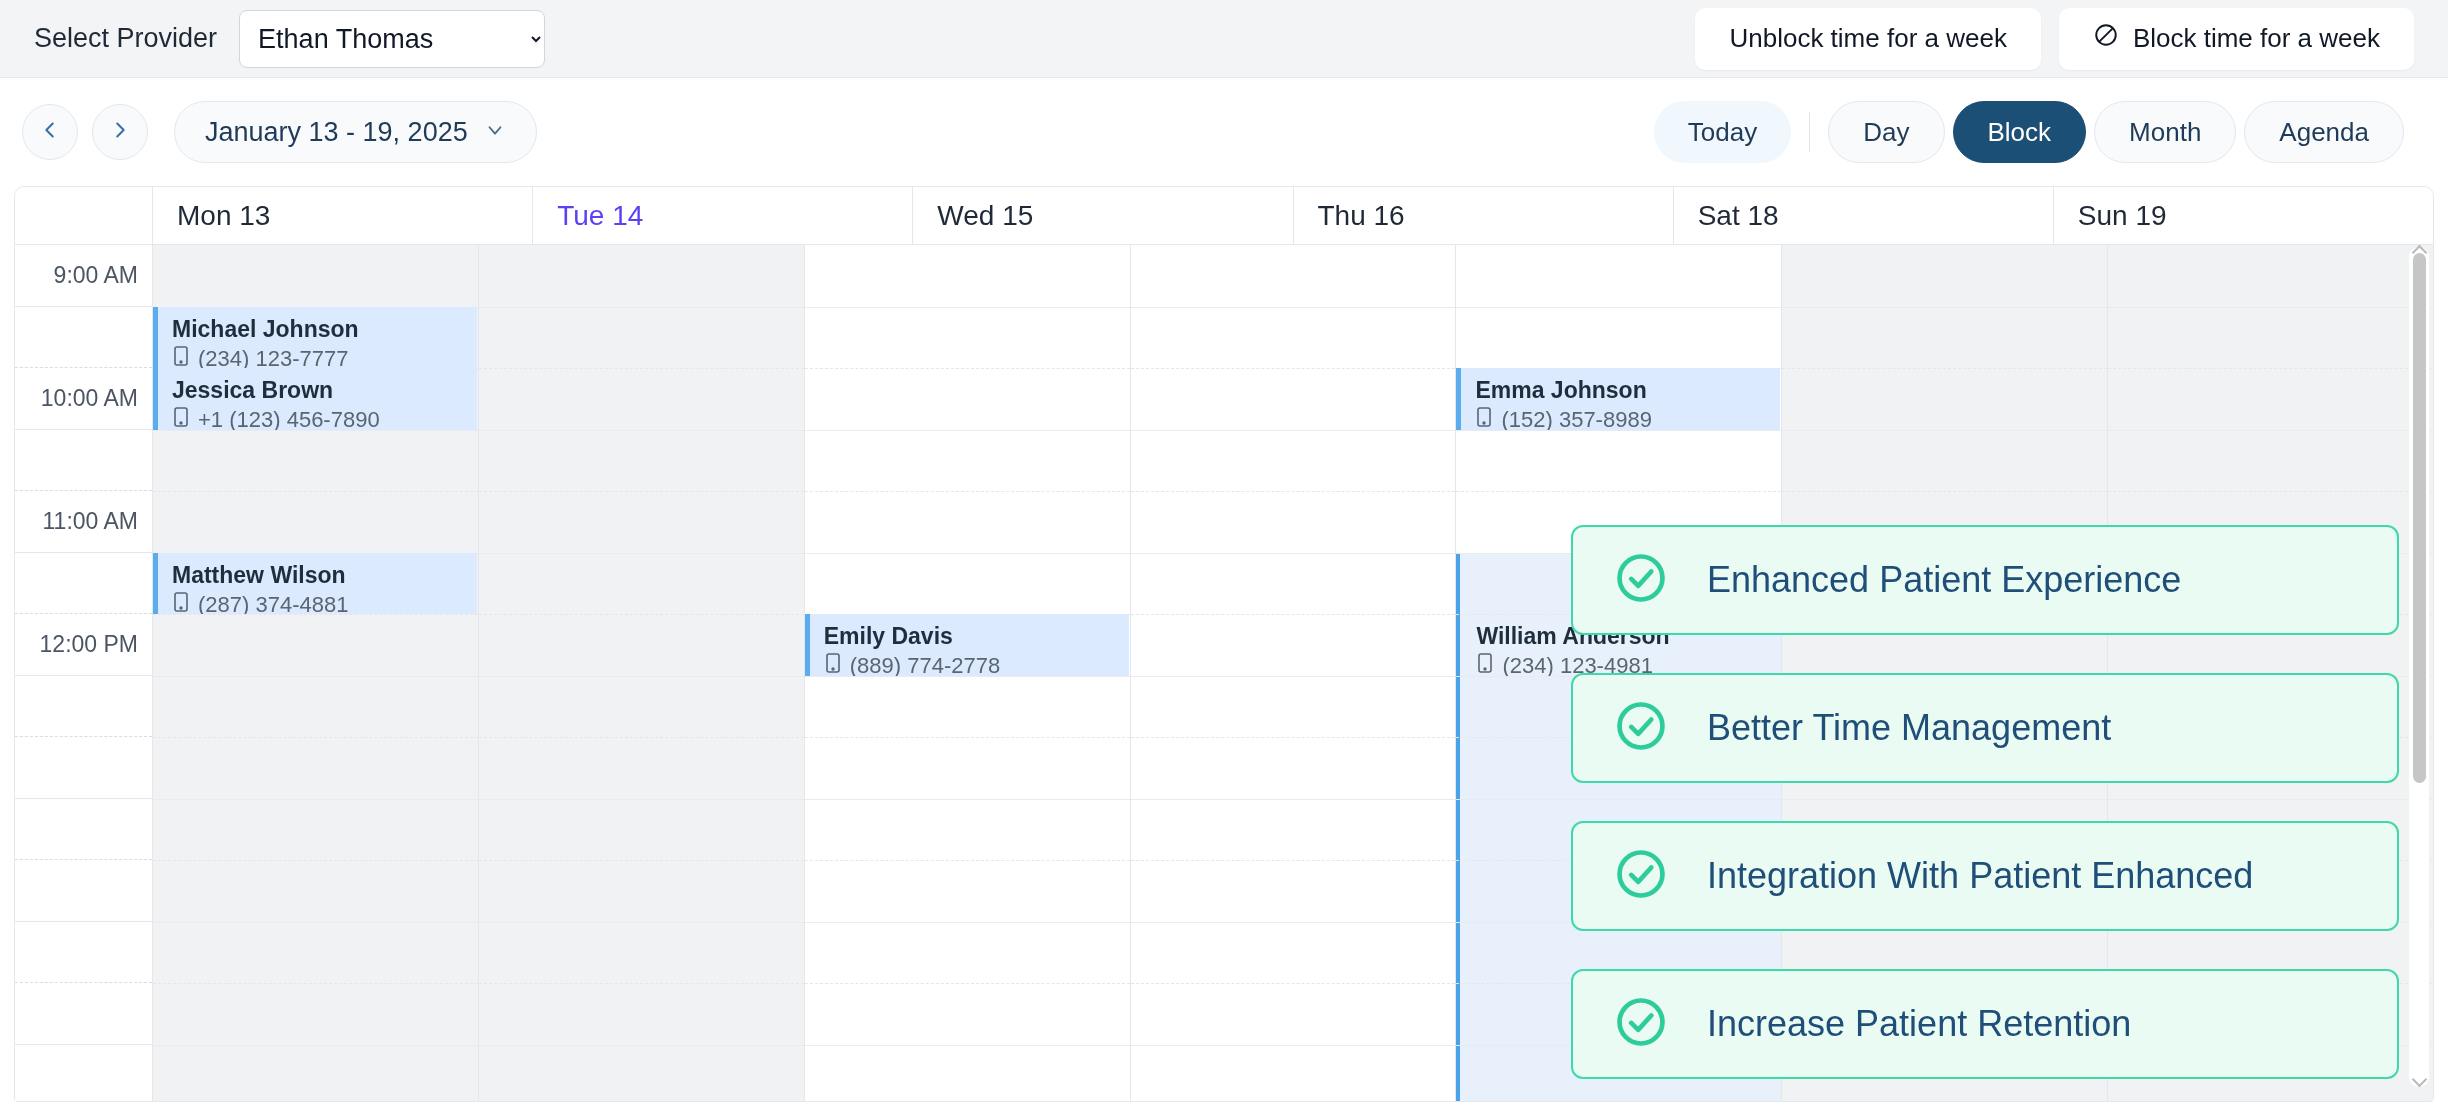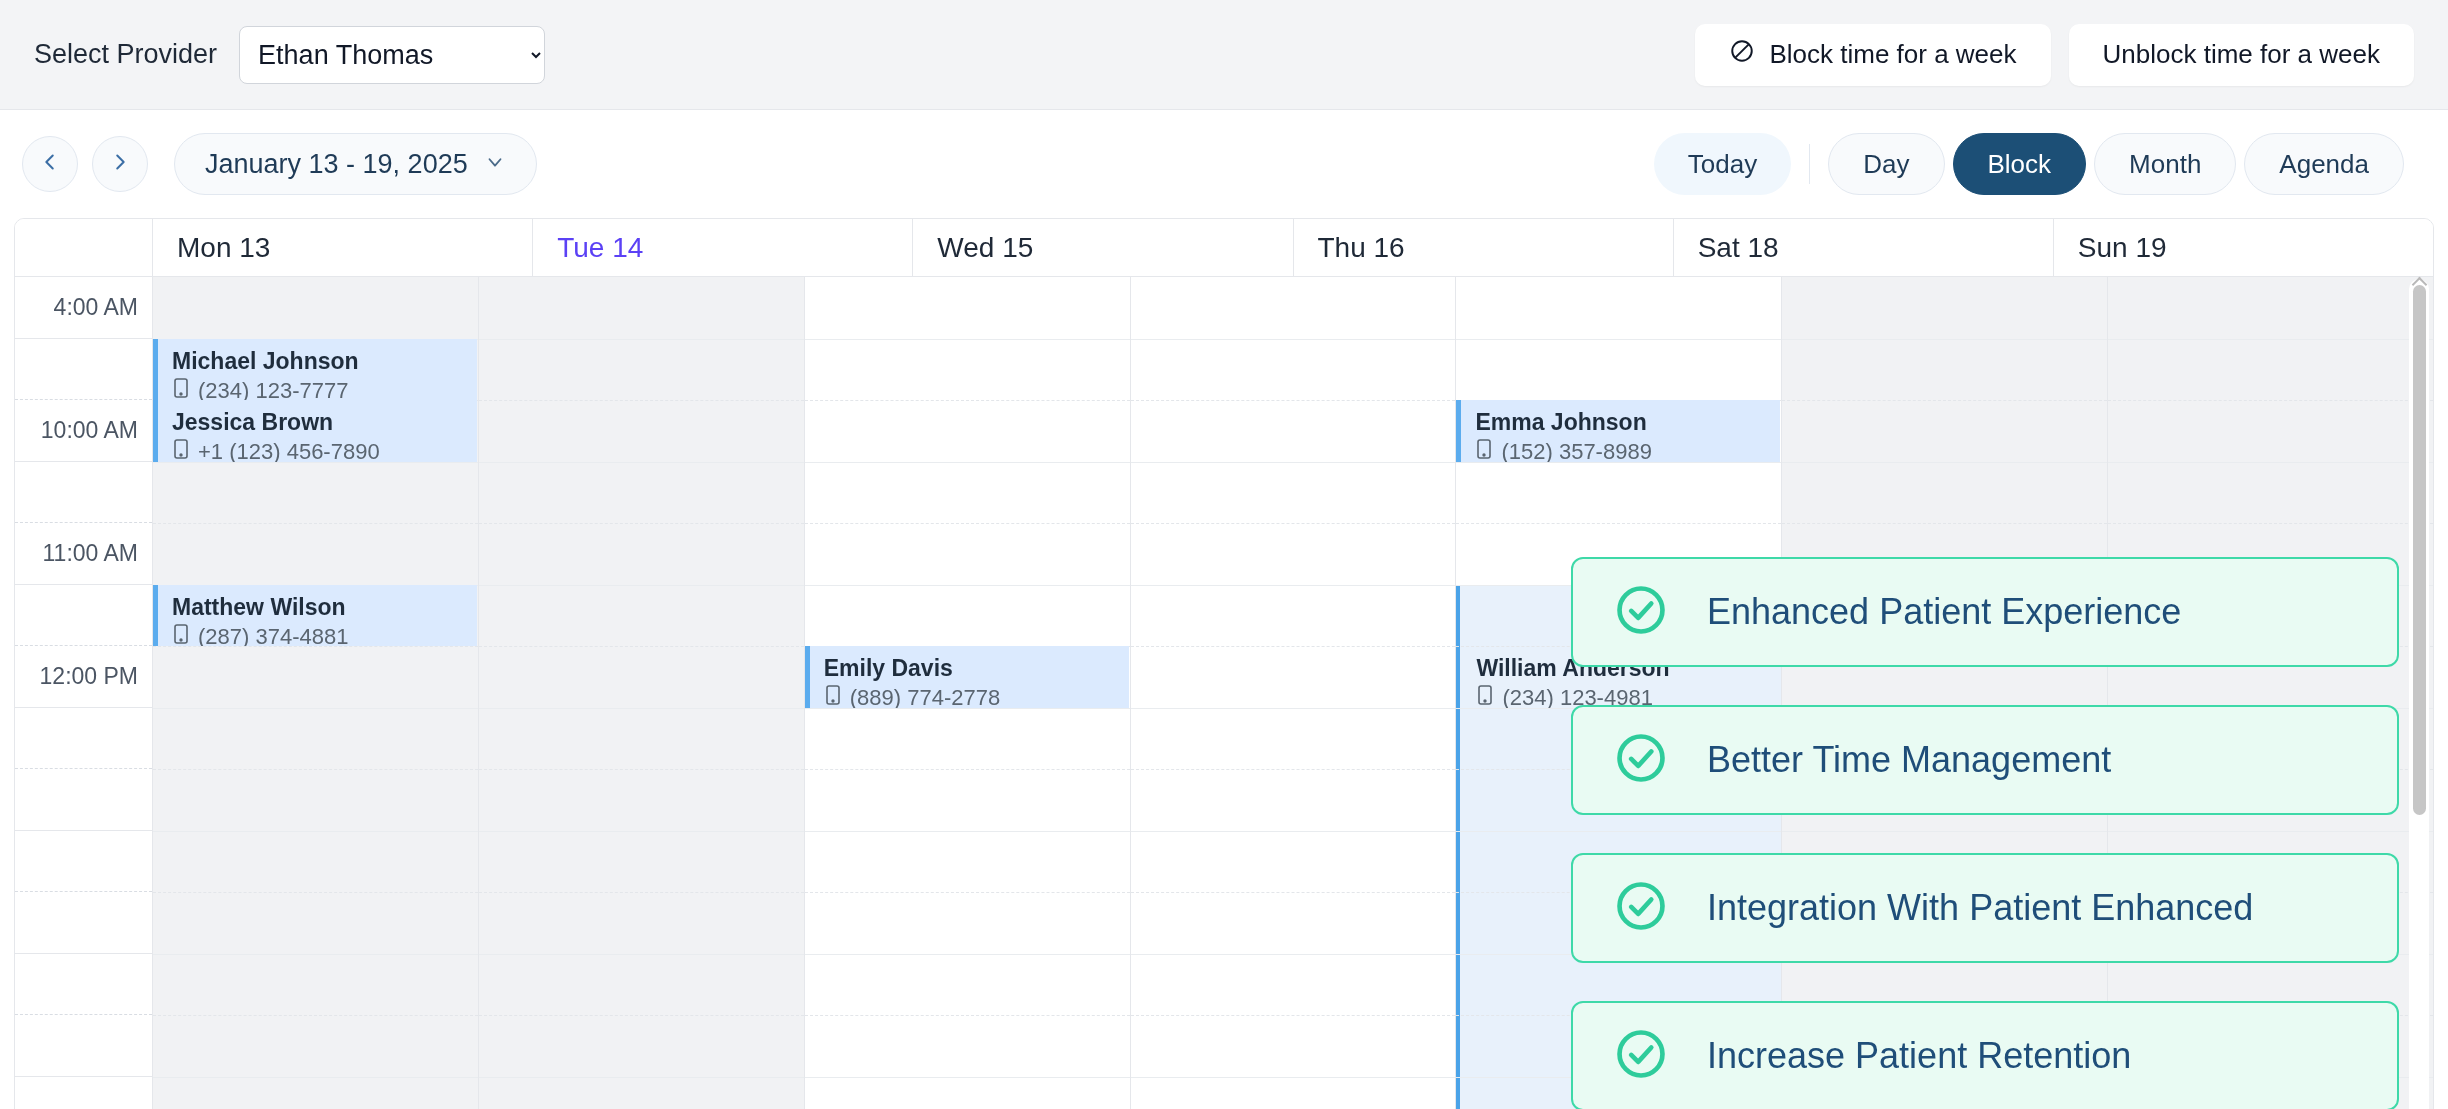--- a/index.html
+++ b/index.html
@@ -5,21 +5,21 @@
   * { box-sizing: border-box; margin: 0; padding: 0; }
   html, body {
     width: 2448px; height: 1109px;
     font-family: "Liberation Sans", sans-serif;
     background: #ffffff;
     overflow: hidden;
   }
 
   
   .topbar {
-    height: 110px;
+    height: 78px;
     background: #f3f4f6;
     border-bottom: 1px solid #e5e7eb;
     display: flex;
     align-items: center;
     padding: 10px 34px;
   }
   .provider-group { display: flex; align-items: center; gap: 22px; }
   .provider-label {
     font-size: 27px;
     color: #1f2937;
@@ -247,31 +247,31 @@
 
 <div class="topbar">
   <div class="provider-group">
     <span class="provider-label">Select Provider</span>
     <select class="provider-select">
       <option>Ethan Thomas</option>
     </select>
   </div>
   <div class="topbar-right">
     <button class="tb-btn">
+      <span>Unblock time for a week</span>
+    </button>
+    <button class="tb-btn">
       <span>
         <svg width="26" height="26" viewBox="0 0 24 24" fill="none" stroke="#111827" stroke-width="1.8">
           <circle cx="12" cy="12" r="9"></circle>
             <line x1="5.6" y1="18.4" x2="18.4" y2="5.6"></line>
         </svg>
       </span>
       <span>Block time for a week</span>
     </button>
-    <button class="tb-btn">
-      <span>Unblock time for a week</span>
-    </button>
   </div>
 </div>
 
 <div class="navrow">
   <div class="circ-btn">
     <span>
       <svg width="22" height="22" viewBox="0 0 24 24" fill="none" stroke="#3b6ea5" stroke-width="2.2" stroke-linecap="round" stroke-linejoin="round">
           <polyline points="15 5 8 12 15 19"></polyline>
         </svg>
     </span>
@@ -311,21 +311,21 @@
     <div class="dayhead">Wed 15</div>
     <div class="dayhead">Thu 16</div>
     <div class="dayhead">Sat 18</div>
     <div class="dayhead">Sun 19</div>
   </div>
 
   <div class="cal-body">
 
     <div class="timecol">
       <div class="tslot full">
-          <span class="tlabel">4:00 AM</span>
+          <span class="tlabel">9:00 AM</span>
         </div>
       <div class="tslot half"></div>
       <div class="tslot full">
           <span class="tlabel">10:00 AM</span>
         </div>
       <div class="tslot half"></div>
       <div class="tslot full">
           <span class="tlabel">11:00 AM</span>
         </div>
       <div class="tslot half"></div>

